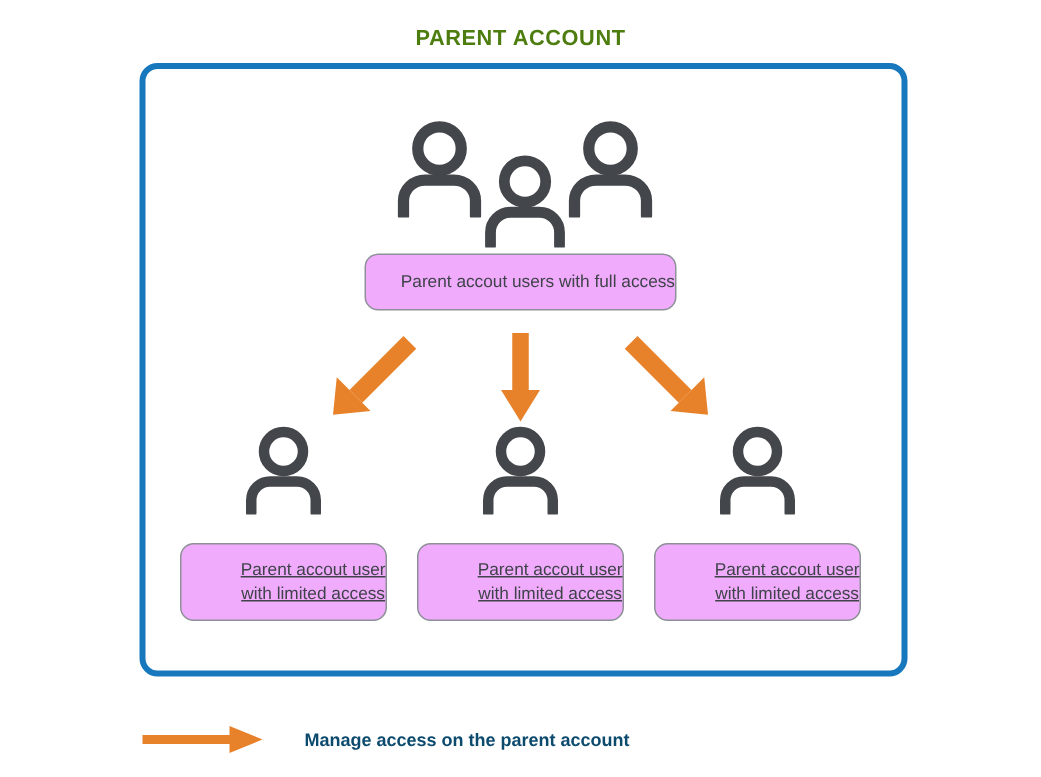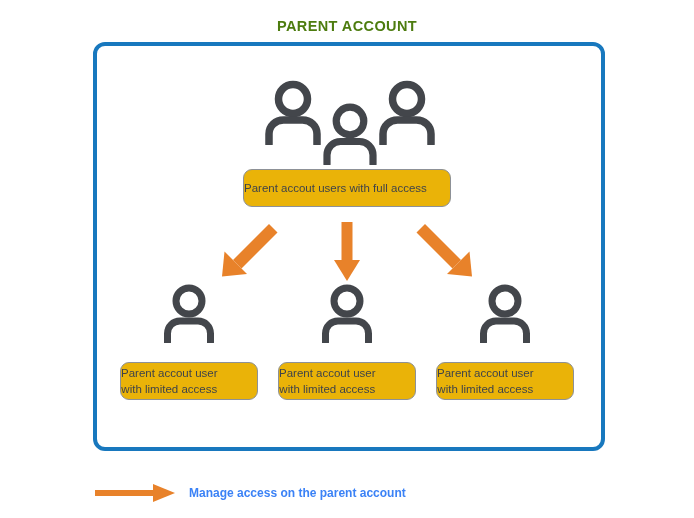--- a/index.html
+++ b/index.html
@@ -72,43 +72,44 @@
   .row-person-1 { left: 163px; }
   .row-person-2 { left: 321px; }
   .row-person-3 { left: 479px; }
 
   
   .label-box {
     position: absolute;
     box-sizing: border-box;
     border: 1px solid #8d9197;
     border-radius: 9px;
-    background: #eab308;
+    background: #f0abfc;
     color: #3f4349;
     font-size: 11.5px;
     line-height: 16px;
     text-align: center;
     display: flex;
     align-items: center;
-    justify-content: flex-start;
+    justify-content: flex-end;
     user-select: none;
   }
 
   .box-full-access {
     left: 243px;
     top: 169px;
     width: 208px;
     height: 38px;
     font-size: 11.5px;
   }
 
   .box-limited {
     width: 138px;
-    height: 38px;
+    height: 52px;
     top: 362px;
+    text-decoration: underline;
   }
   .box-limited-1 { left: 120px; }
   .box-limited-2 { left: 278px; }
   .box-limited-3 { left: 436px; }
 
   .box-line { display: block; }
 
   
   .arrows-svg {
     position: absolute;
@@ -127,24 +128,24 @@
     height: 30px;
     display: flex;
     align-items: center;
   }
   .legend-arrow {
     width: 84px;
     height: 22px;
     flex: 0 0 auto;
   }
   .legend-label {
-    margin-left: 12px;
+    margin-left: 26px;
     font-size: 12px;
     font-weight: bold;
-    color: #3b82f6;
+    color: #0c4a6e;
     white-space: nowrap;
     user-select: none;
   }
 </style>
 </head>
 <body>
 
 <div id="canvas">
 
   <div class="diagram-title">PARENT ACCOUNT</div>

